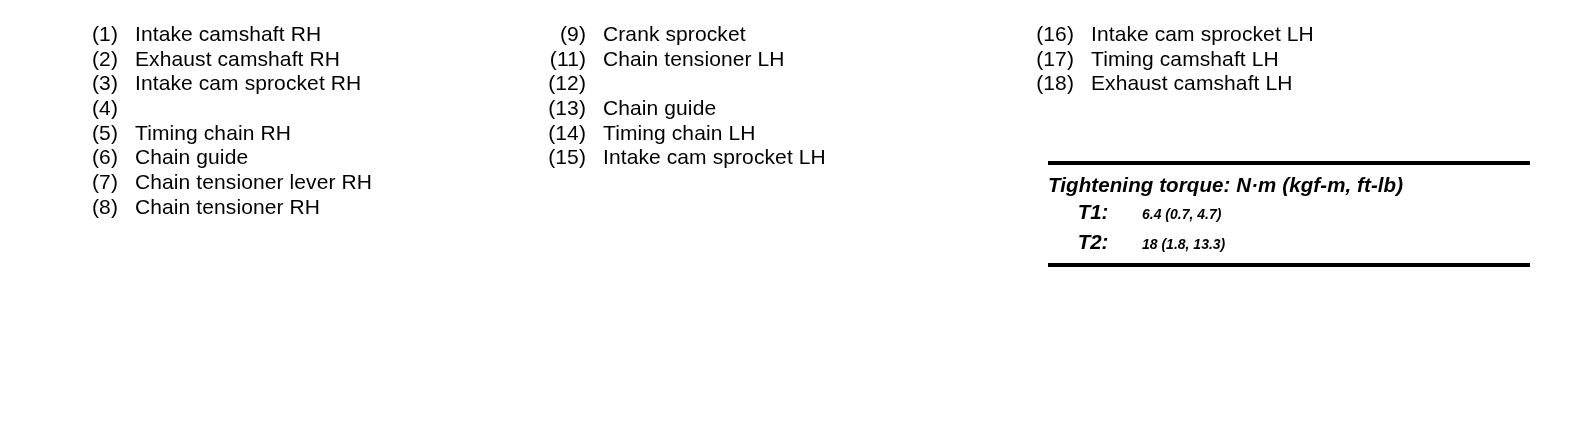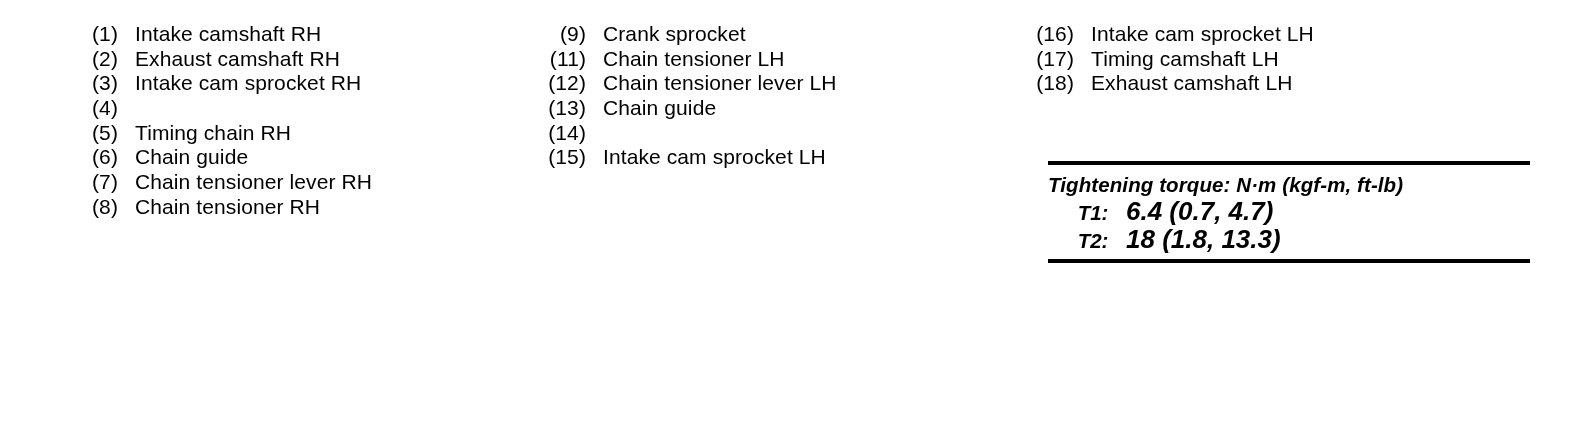--- a/index.html
+++ b/index.html
@@ -91,24 +91,24 @@
 
   .torque-key {
     font-size: 20.5px;
     font-weight: bold;
     font-style: italic;
     width: 46px;
     text-align: center;
   }
 
   .torque-value {
-    font-size: 26px;
+    font-size: 14px;
     font-weight: bold;
     font-style: italic;
-    margin-left: 10px;
+    margin-left: 26px;
   }
 </style>
 </head>
 <body>
 
 <div class="legend-sheet">
 
   <div class="legend-column" id="column-1">
     <div class="legend-row">
       <span class="legend-index">(1)</span>
@@ -147,28 +147,28 @@
     <div class="legend-row">
       <span class="legend-index">(9)</span>
       <span class="legend-label">Crank sprocket</span>
     </div>
     <div class="legend-row">
       <span class="legend-index">(11)</span>
       <span class="legend-label">Chain tensioner LH</span>
     </div>
     <div class="legend-row">
       <span class="legend-index">(12)</span>
-      <span class="legend-label">Chain tensioner lever LH</span>
     </div>
     <div class="legend-row">
       <span class="legend-index">(13)</span>
       <span class="legend-label">Chain guide</span>
     </div>
     <div class="legend-row">
       <span class="legend-index">(14)</span>
+      <span class="legend-label">Timing chain LH</span>
     </div>
     <div class="legend-row">
       <span class="legend-index">(15)</span>
       <span class="legend-label">Intake cam sprocket LH</span>
     </div>
   </div>
 
   <div class="legend-column" id="column-3">
     <div class="legend-row">
       <span class="legend-index">(16)</span>

